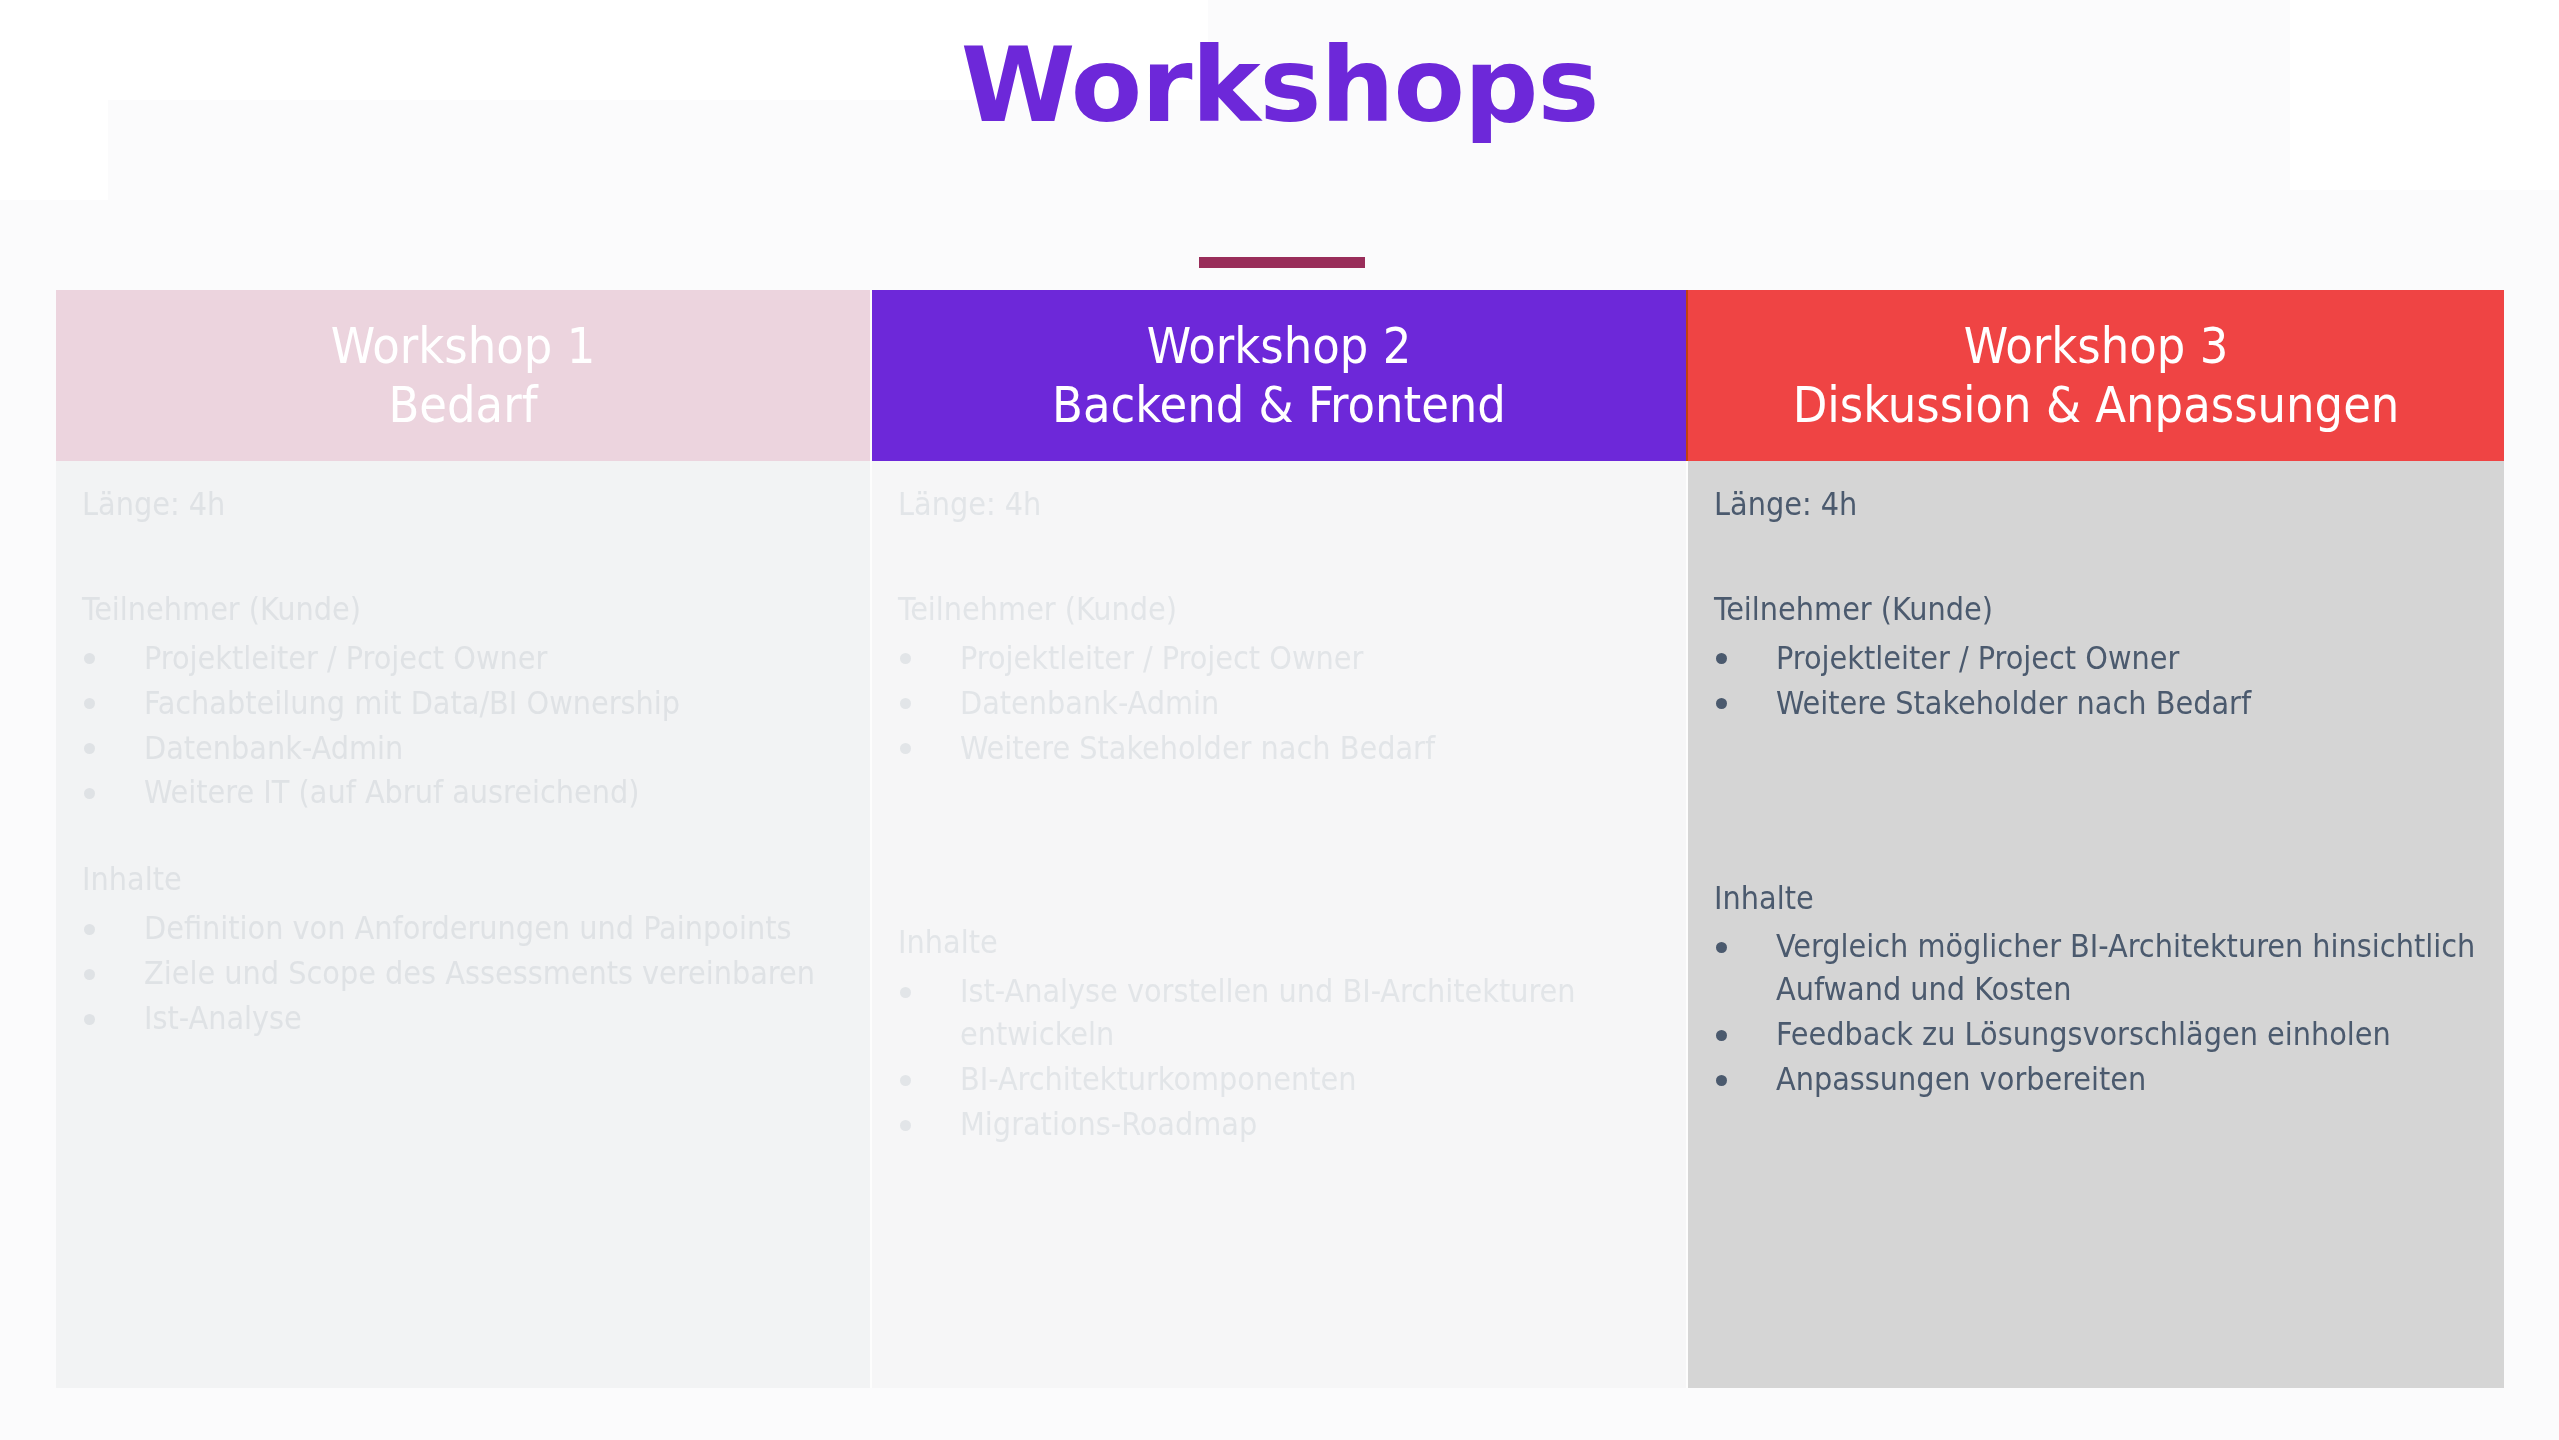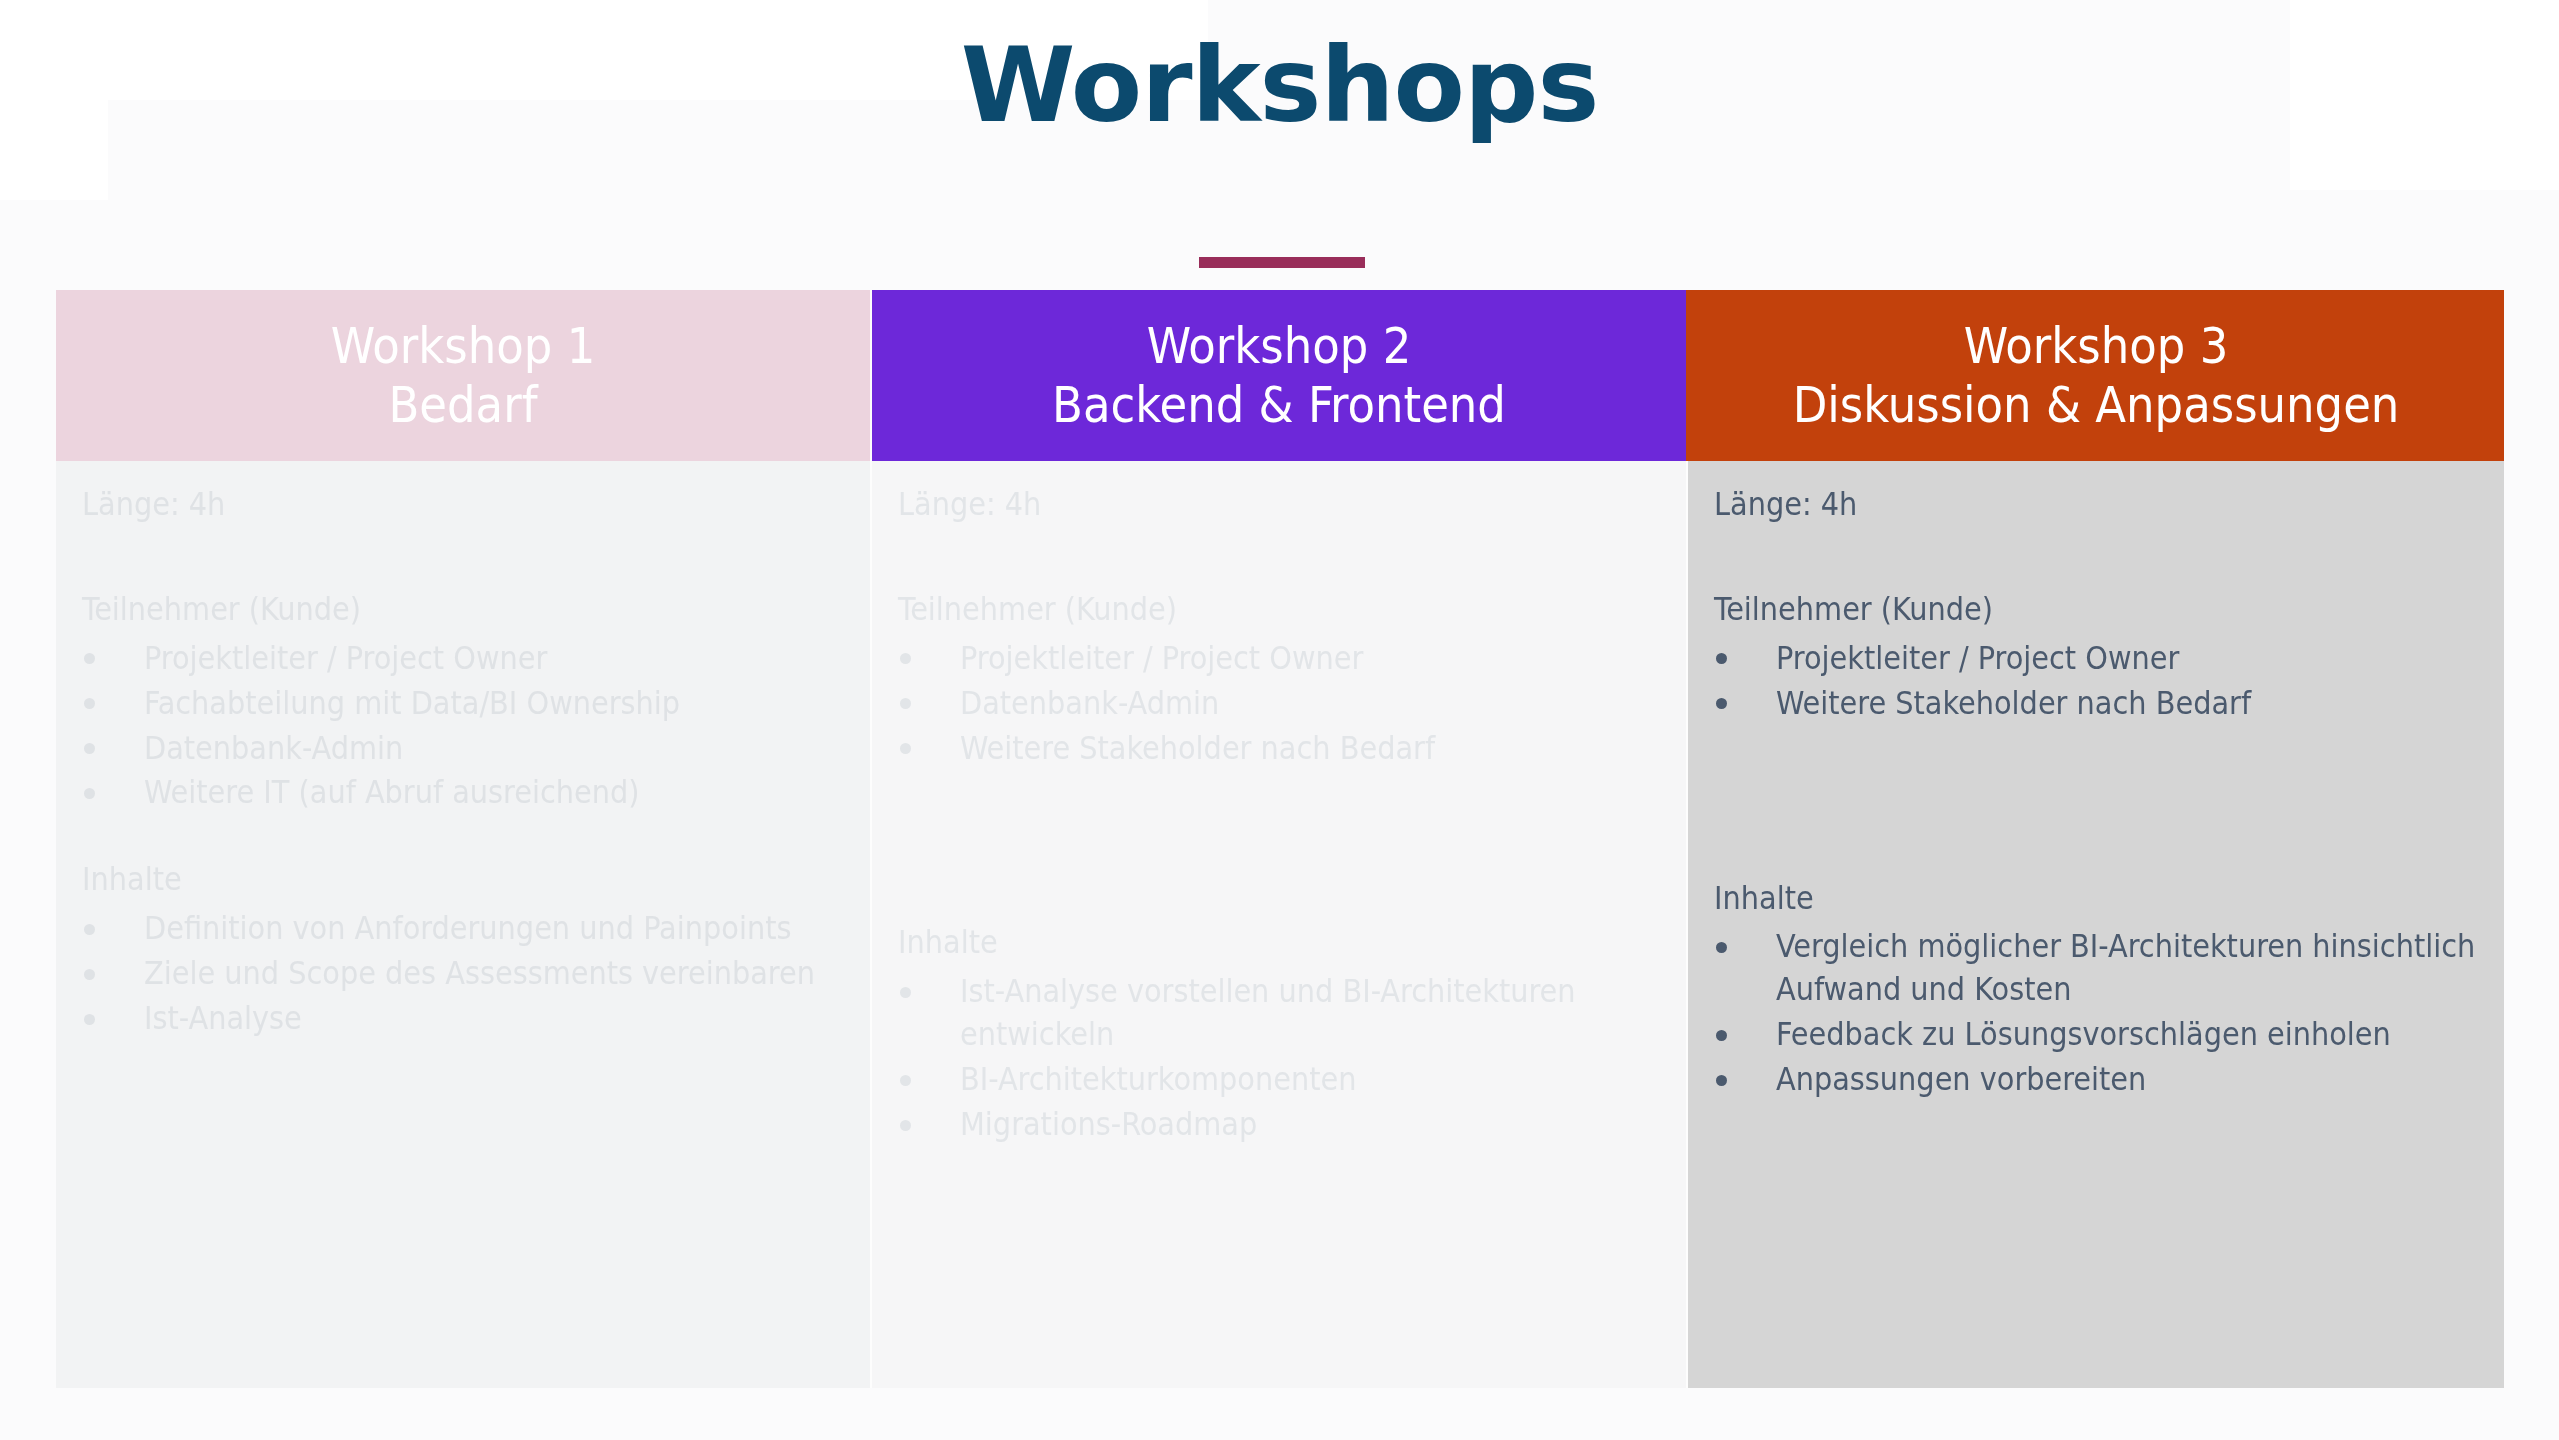--- a/index.html
+++ b/index.html
@@ -31,21 +31,21 @@
     position: absolute;
     left: 0;
     top: 28px;
     width: 2559px;
     text-align: center;
   }
   .slide-title {
     font-family: "DejaVu Sans", sans-serif;
     font-size: 104px;
     font-weight: bold;
-    color: #0c4a6e;
+    color: #6d28d9;
     letter-spacing: -1px;
     line-height: 1.1;
     margin: 0;
     display: block;
   }
   .title-accent {
     position: absolute;
     left: 1199px;
     top: 257px;
     width: 166px;
@@ -84,21 +84,21 @@
     font-family: "DejaVu Sans Condensed", "Liberation Sans", sans-serif;
     font-weight: normal;
     font-size: 50px;
     line-height: 1.18;
     text-align: center;
     letter-spacing: 0px;
     padding: 0 10px;
   }
   .col.c1 .col-head { background: #ecd4de; border-right: 2px solid #fdfdfd; }
   .col.c2 .col-head { background: #6d28d9; border-right: 2px solid #c2410c; }
-  .col.c3 .col-head { background: #c2410c; }
+  .col.c3 .col-head { background: #ef4444; }
 
   .col-head .hline { display: block; }
 
   .col-body {
     flex: 1;
     box-sizing: border-box;
     padding: 22px 26px 10px 26px;
     font-family: "DejaVu Sans Condensed", "Liberation Sans", sans-serif;
     font-size: 32px;
     line-height: 1.34;

